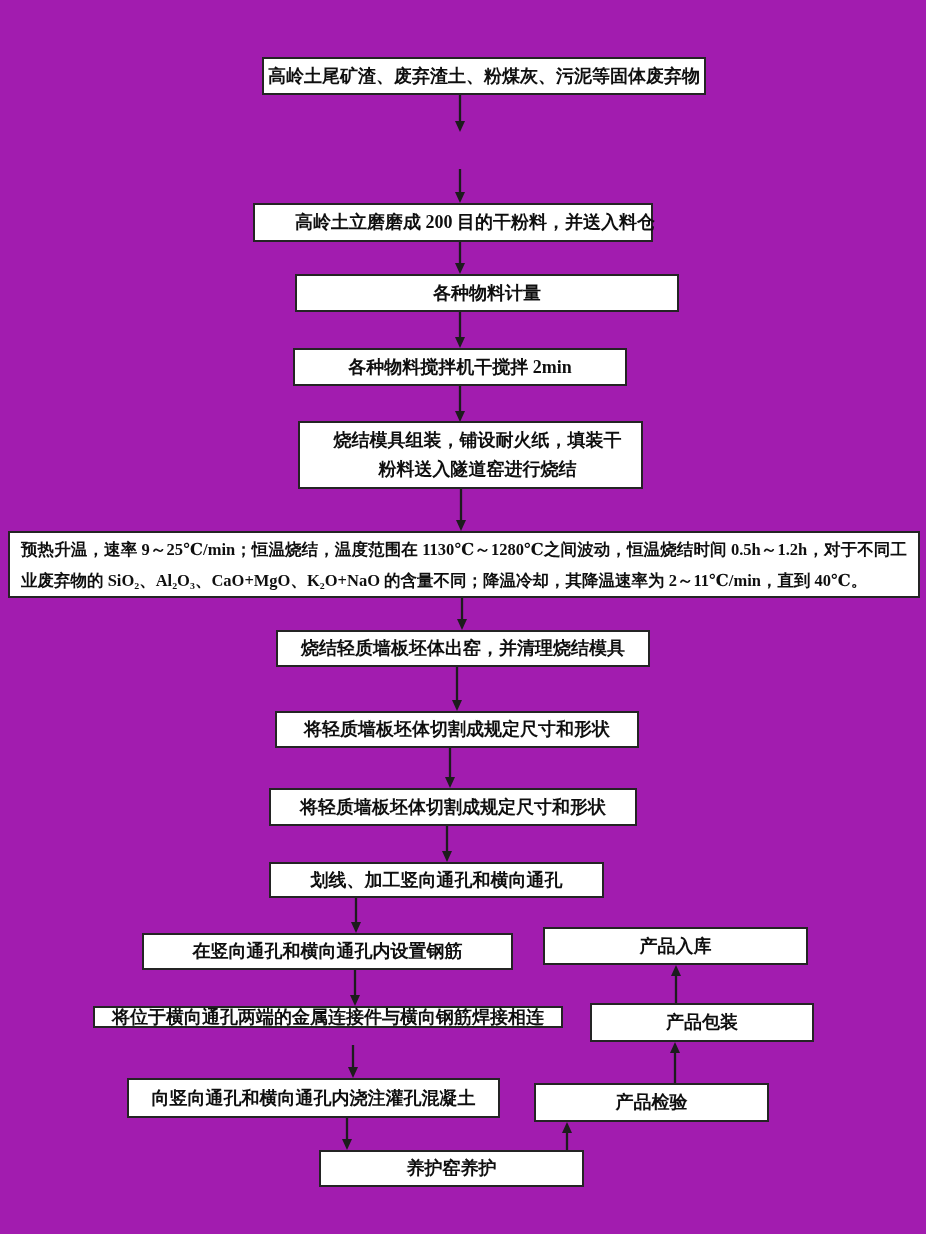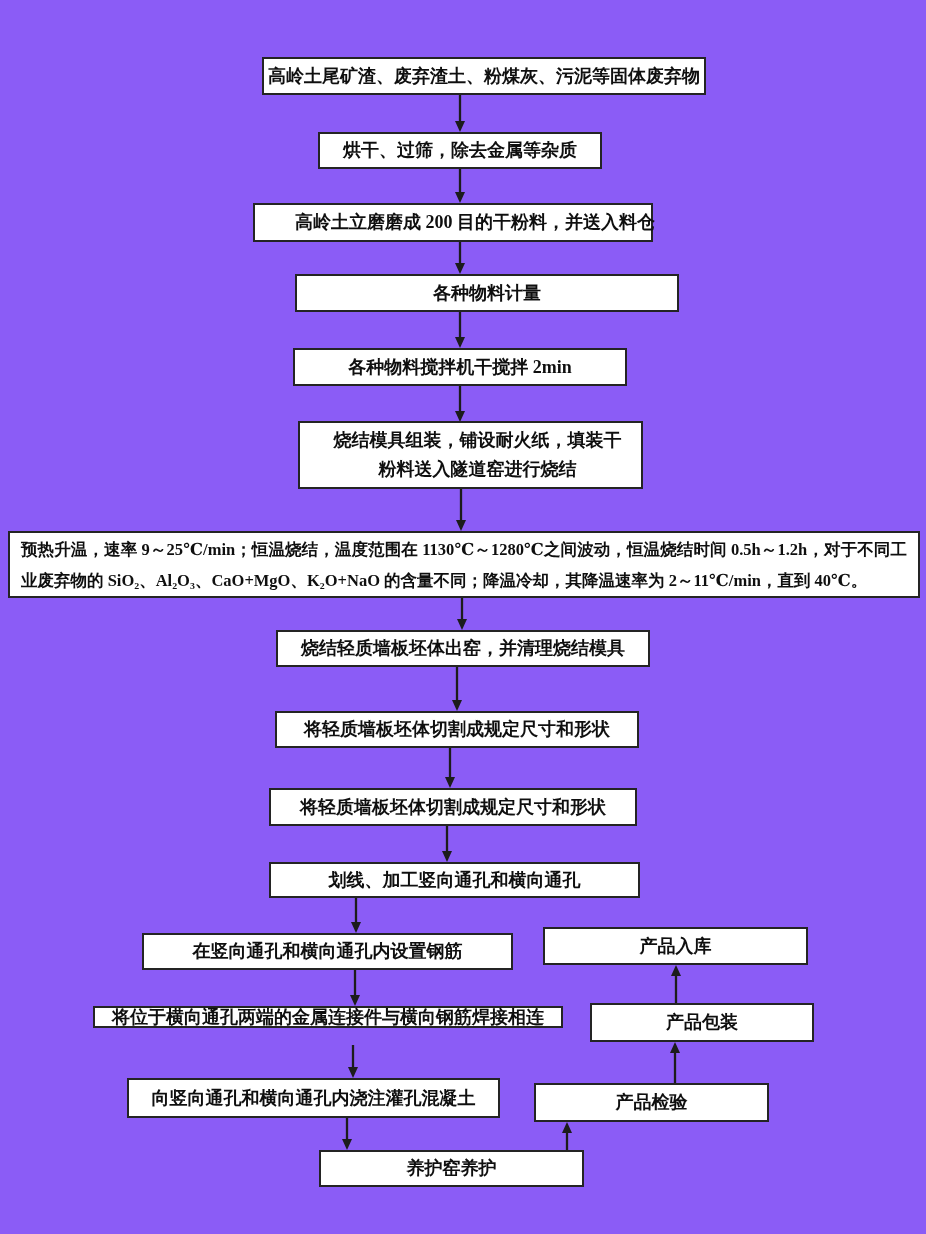--- a/index.html
+++ b/index.html
@@ -5,21 +5,21 @@
 <style>
   html, body {
     margin: 0;
     padding: 0;
     background: #ffffff;
   }
   #canvas {
     position: relative;
     width: 926px;
     height: 1234px;
-    background: #8b5cf6;
+    background: #a21caf;
     font-family: "Liberation Serif", "DejaVu Serif", serif;
     overflow: hidden;
   }
   .node {
     position: absolute;
     box-sizing: border-box;
     border: 2px solid #242424;
     background: #ffffff;
     color: #0f0f0f;
     font-weight: 700;
@@ -130,39 +130,38 @@
         <polygon points="670,1053 680,1053 675,1042"></polygon>
     </g>
     <g>
       <line x1="676" y1="1003" x2="676" y2="973"></line>
         <polygon points="671,976 681,976 676,965"></polygon>
     </g>
   </svg>
 
   <div class="node" style="left:262px; top:57px;  width:444px; height:38px;">高岭土尾矿渣、废弃渣土、粉煤灰、污泥等固体废弃物</div>
 
-  <div class="node" style="left:318px; top:132px; width:284px; height:37px;">烘干、过筛，除去金属等杂质</div>
 
   <div class="node" style="left:253px; top:203px; width:400px; height:39px;padding-left:44px;">高岭土立磨磨成 200 目的干粉料，并送入料仓</div>
 
   <div class="node" style="left:295px; top:274px; width:384px; height:38px;">各种物料计量</div>
 
   <div class="node" style="left:293px; top:348px; width:334px; height:38px;">各种物料搅拌机干搅拌 2min</div>
 
   <div class="node multiline" style="left:298px; top:421px; width:345px; height:68px;padding-left:28px;">烧结模具组装，铺设耐火纸，填装干粉料送入隧道窑进行烧结</div>
 
   <div class="node wide" style="left:8px; top:531px; width:912px; height:67px;">预热升温，速率 9～25℃/min；恒温烧结，温度范围在 1130℃～1280℃之间波动，恒温烧结时间 0.5h～1.2h，对于不同工业废弃物的 SiO₂、Al₂O₃、CaO+MgO、K₂O+NaO 的含量不同；降温冷却，其降温速率为 2～11℃/min，直到 40℃。</div>
 
   <div class="node" style="left:276px; top:630px; width:374px; height:37px;">烧结轻质墙板坯体出窑，并清理烧结模具</div>
 
   <div class="node" style="left:275px; top:711px; width:364px; height:37px;">将轻质墙板坯体切割成规定尺寸和形状</div>
 
   <div class="node" style="left:269px; top:788px; width:368px; height:38px;">将轻质墙板坯体切割成规定尺寸和形状</div>
 
-  <div class="node" style="left:269px; top:862px; width:371px; height:36px;">划线、加工竖向通孔和横向通孔</div>
+  <div class="node" style="left:269px; top:862px; width:335px; height:36px;">划线、加工竖向通孔和横向通孔</div>
 
   <div class="node" style="left:142px; top:933px; width:371px; height:37px;">在竖向通孔和横向通孔内设置钢筋</div>
 
   <div class="node" style="left:93px;  top:1006px; width:470px; height:22px;">将位于横向通孔两端的金属连接件与横向钢筋焊接相连</div>
 
   <div class="node" style="left:127px; top:1078px; width:373px; height:40px;">向竖向通孔和横向通孔内浇注灌孔混凝土</div>
 
   <div class="node" style="left:319px; top:1150px; width:265px; height:37px;">养护窑养护</div>
 
   <div class="node" style="left:534px; top:1083px; width:235px; height:39px;">产品检验</div>

